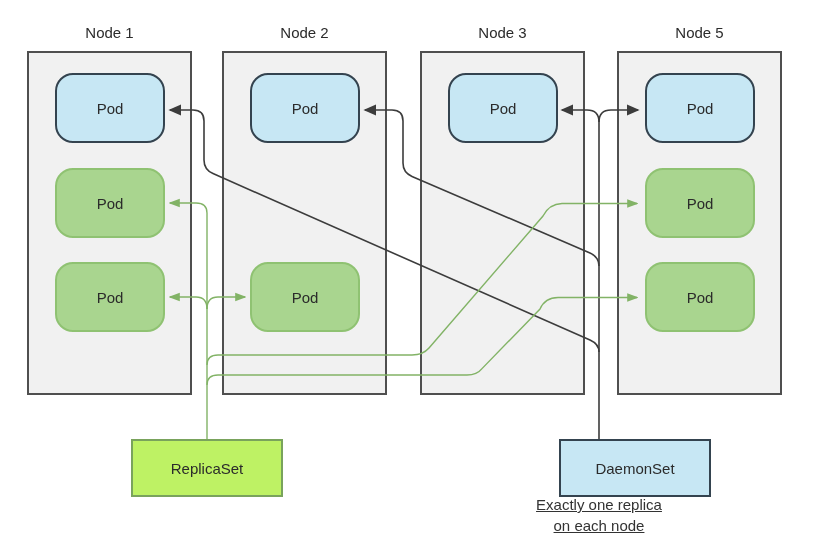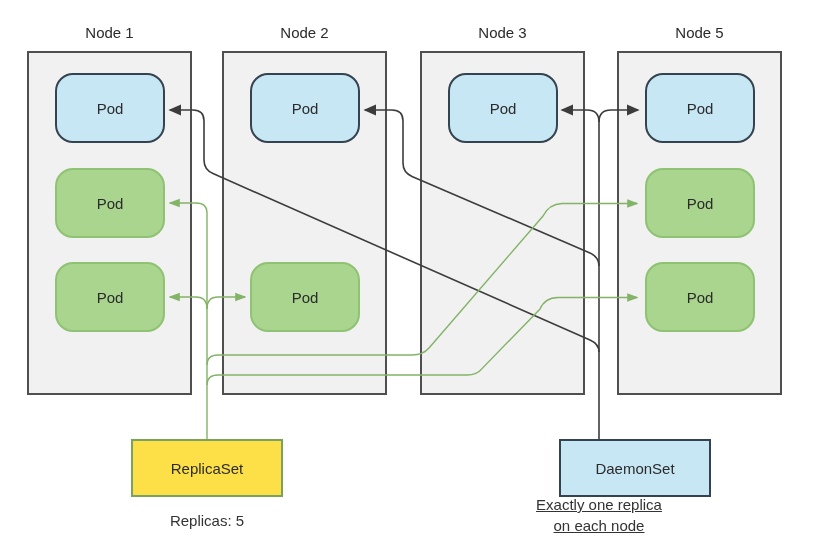--- a/index.html
+++ b/index.html
@@ -14,21 +14,21 @@
   .pod{position:absolute;left:26px;width:110px;height:70px;border-radius:18px;
        display:flex;align-items:center;justify-content:center;font-size:15px;
        color:#2b2b2b;box-sizing:border-box;}
   .pod.blue{background:#c7e7f4;border:2px solid #34434f;}
   .pod.green{background:#a9d58f;border:2px solid #8fc272;}
   .r1{top:20px;} .r2{top:115px;} .r3{top:209px;}
 
   .controller{position:absolute;top:439px;width:152px;height:58px;display:flex;
               align-items:center;justify-content:center;font-size:15px;
               color:#2b2b2b;box-sizing:border-box;}
-  .replicaset{left:131px;background:#fde047;border:2px solid #79a35c;}
+  .replicaset{left:131px;background:#bef264;border:2px solid #79a35c;}
   .daemonset{left:523px;background:#c7e7f4;border:2px solid #34434f;margin-left:36px;}
 
   .caption{position:absolute;font-size:15px;color:#333333;text-align:center;line-height:21px;}
   .caption-rs{left:131px;top:510px;width:152px;}
   .caption-ds{left:503px;top:494px;width:192px;text-decoration:underline;}
 
   svg.wires{position:absolute;left:0;top:0;pointer-events:none;}
   .edge-black{stroke:#3c3c3c;stroke-width:1.6;fill:none;}
   .edge-green{stroke:#82b366;stroke-width:1.4;fill:none;}
 </style>
@@ -81,19 +81,18 @@
     <path class="edge-green" d="M 207 439 L 207 213 Q 207 203 196 203 L 170 203" marker-end="url(#arrow-green)"></path>
     <path class="edge-green" d="M 207 309 Q 207 297 196 297 L 170 297" marker-end="url(#arrow-green)"></path>
     <path class="edge-green" d="M 207 309 Q 207 297 218 297 L 245 297" marker-end="url(#arrow-green)"></path>
     <path class="edge-green" d="M 207 365 Q 207 355 218 355 L 412 355 Q 423 355 429 348 L 543 216 Q 549 204 562 203.5 L 637 203.5" marker-end="url(#arrow-green)"></path>
     <path class="edge-green" d="M 207 385 Q 207 375 218 375 L 467 375 Q 477 375 482 368.6 L 540 309 Q 545 297.6 558 297.5 L 637 297.5" marker-end="url(#arrow-green)"></path>
   </svg>
 
   <div class="controller replicaset">ReplicaSet</div>
   <div class="controller daemonset">DaemonSet</div>
 
-  <div class="caption caption-rs">Replicas: 5</div>
   <div class="caption caption-ds">
     <div>Exactly one replica</div>
     <div>on each node</div>
   </div>
 
 </div>
 
 </body></html>

